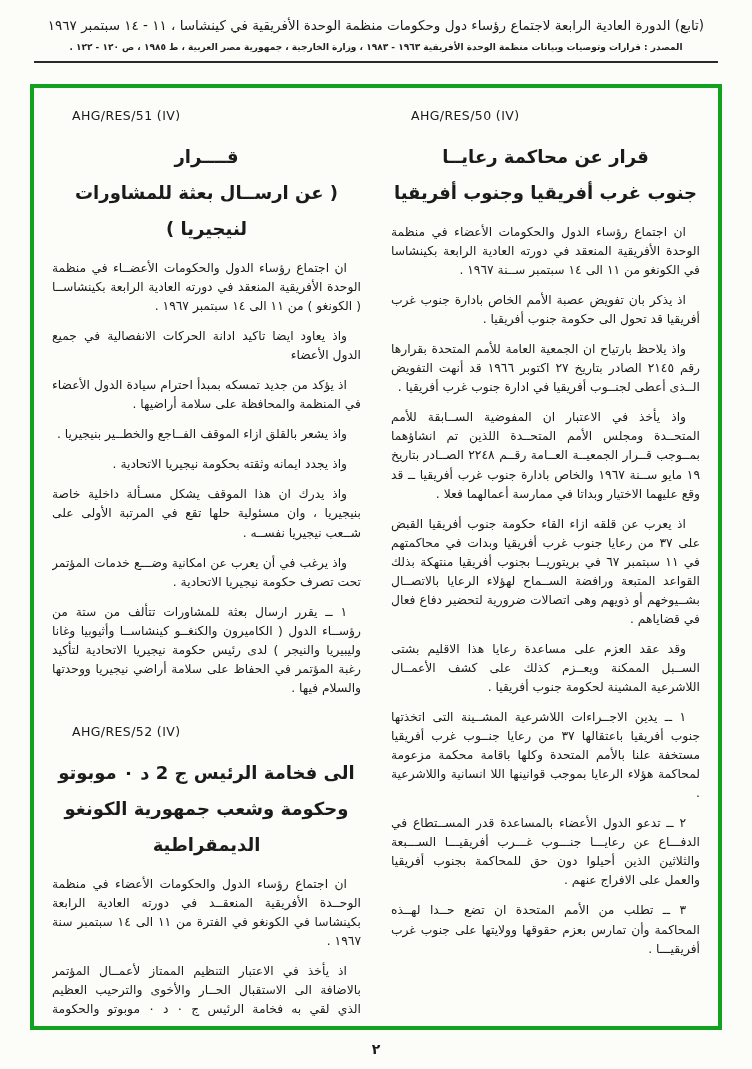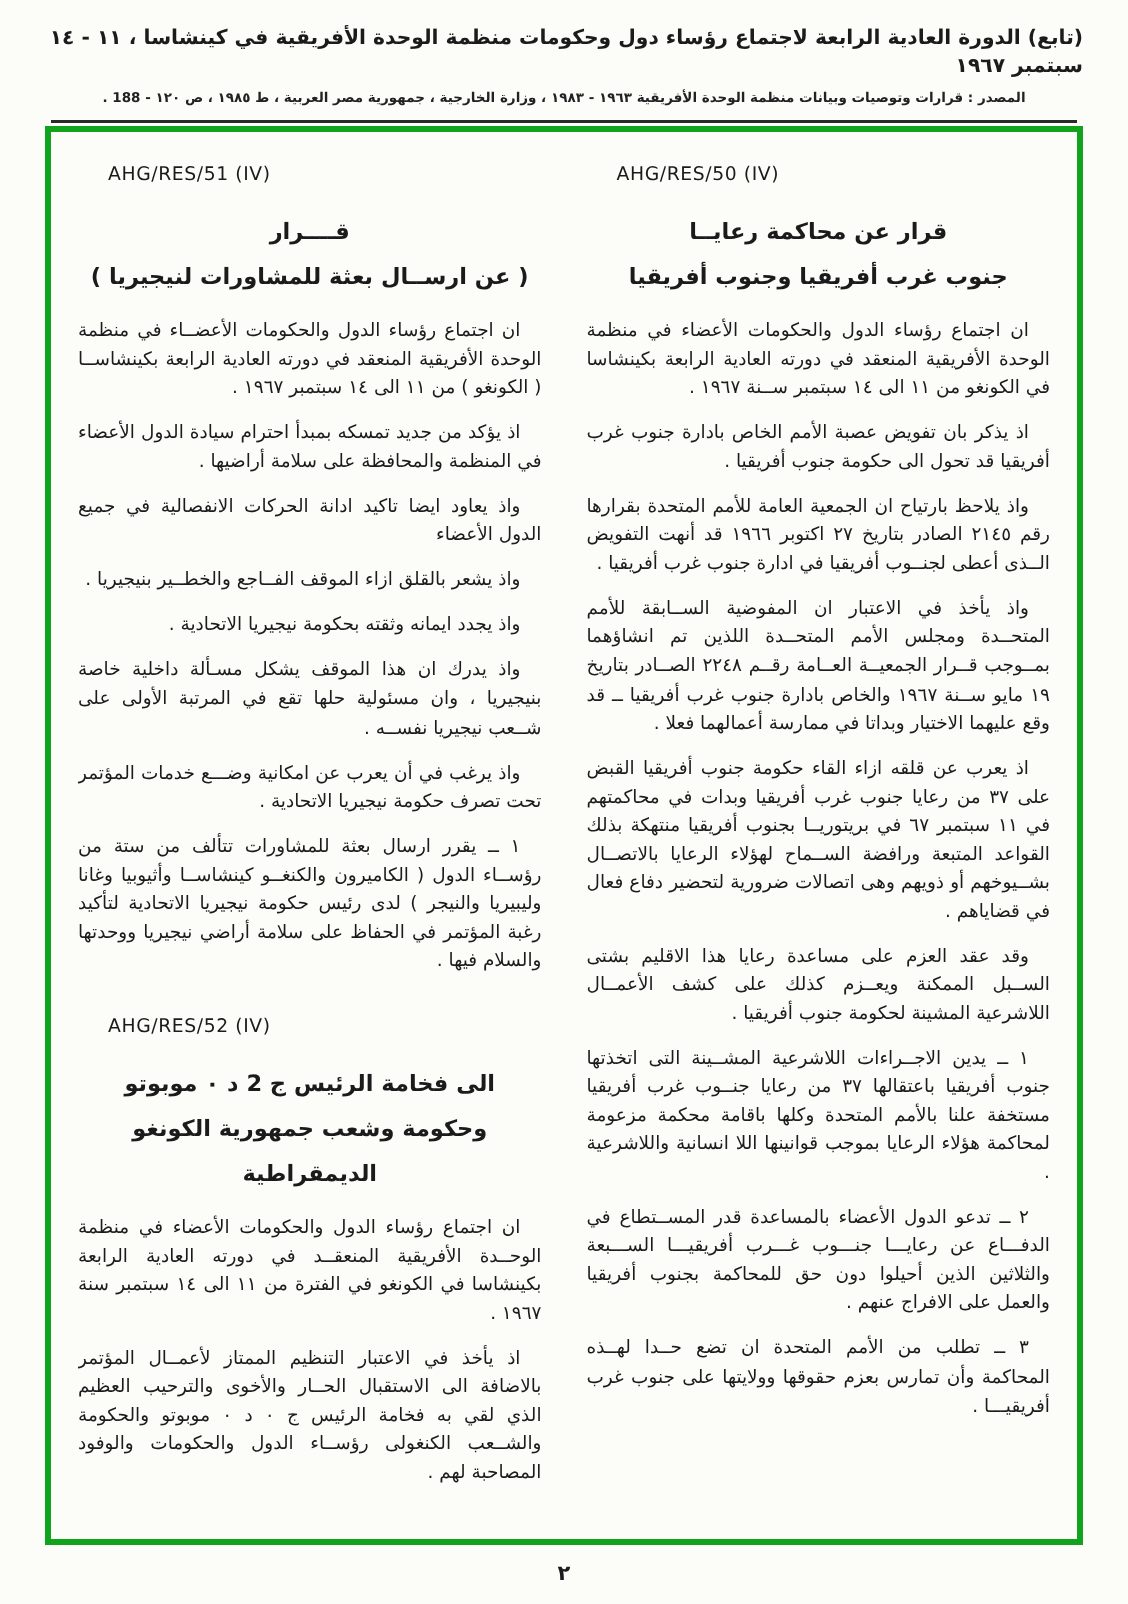--- a/index.html
+++ b/index.html
@@ -13,22 +13,22 @@
     font-family: "DejaVu Sans", sans-serif;
     color: #1b1b1b;
     position: relative;
     overflow: hidden;
   }
   .page-header {
     padding-top: 16px;
   }
   .header-line {
     direction: rtl;
-    text-align: right;
-    font-weight: bold;
+    text-align: center;
+    font-weight: normal;
     font-size: 13.5px;
     line-height: 1.4;
     padding: 0 30px;
   }
   .source-line {
     direction: rtl;
     text-align: center;
     font-weight: bold;
     font-size: 9px;
     margin-top: 7px;
@@ -69,21 +69,21 @@
     font-weight: normal;
     font-size: 12.5px;
     letter-spacing: 0.4px;
     padding-left: 20px;
     margin: 6px 0 16px 0;
   }
   .res-title {
     direction: rtl;
     text-align: center;
     font-weight: bold;
-    font-size: 15px;
+    font-size: 18px;
     line-height: 2.0;
     margin: 0 0 12px 0;
   }
   .res-title .title-line {
     display: block;
   }
   .para {
     direction: rtl;
     text-align: justify;
     font-size: 12.3px;
@@ -102,21 +102,21 @@
     text-align: center;
     font-weight: bold;
     font-size: 14px;
   }
 </style>
 </head>
 <body>
 
 <div class="page-header">
   <div class="header-line">(تابع) الدورة العادية الرابعة لاجتماع رؤساء دول وحكومات منظمة الوحدة الأفريقية في كينشاسا ، ١١ - ١٤ سبتمبر ١٩٦٧</div>
-  <div class="source-line">المصدر : قرارات وتوصيات وبيانات منظمة الوحدة الأفريقية ١٩٦٣ - ١٩٨٣ ، وزارة الخارجية ، جمهورية مصر العربية ، ط ١٩٨٥ ، ص ١٢٠ - 188 .</div>
+  <div class="source-line">المصدر : قرارات وتوصيات وبيانات منظمة الوحدة الأفريقية ١٩٦٣ - ١٩٨٣ ، وزارة الخارجية ، جمهورية مصر العربية ، ط ١٩٨٥ ، ص ١٢٠ - ١٢٢ .</div>
   <hr class="header-rule">
 </div>
 
 <div class="content-frame">
   <div class="columns">
 
     <section class="col">
       <div class="res-block">
         <div class="res-code">AHG/RES/50 (IV)</div>
         <div class="res-title">
@@ -136,22 +136,22 @@
     </section>
 
     <section class="col">
       <div class="res-block">
         <div class="res-code">AHG/RES/51 (IV)</div>
         <div class="res-title">
           <span class="title-line">قــــرار</span>
           <span class="title-line">( عن ارســال بعثة للمشاورات لنيجيريا )</span>
         </div>
         <p class="para">ان اجتماع رؤساء الدول والحكومات الأعضــاء في منظمة الوحدة الأفريقية المنعقد في دورته العادية الرابعة بكينشاســا ( الكونغو ) من ١١ الى ١٤ سبتمبر ١٩٦٧ .</p>
+        <p class="para">واذ يعاود ايضا تاكيد ادانة الحركات الانفصالية في جميع الدول الأعضاء</p>
         <p class="para">اذ يؤكد من جديد تمسكه بمبدأ احترام سيادة الدول الأعضاء في المنظمة والمحافظة على سلامة أراضيها .</p>
-        <p class="para">واذ يعاود ايضا تاكيد ادانة الحركات الانفصالية في جميع الدول الأعضاء</p>
         <p class="para">واذ يشعر بالقلق ازاء الموقف الفــاجع والخطــير بنيجيريا .</p>
         <p class="para">واذ يجدد ايمانه وثقته بحكومة نيجيريا الاتحادية .</p>
         <p class="para">واذ يدرك ان هذا الموقف يشكل مسـألة داخلية خاصة بنيجيريا ، وان مسئولية حلها تقع في المرتبة الأولى على شــعب نيجيريا نفســه .</p>
         <p class="para">واذ يرغب في أن يعرب عن امكانية وضـــع خدمات المؤتمر تحت تصرف حكومة نيجيريا الاتحادية .</p>
         <p class="para">١ ــ يقرر ارسال بعثة للمشاورات تتألف من ستة من رؤســاء الدول ( الكاميرون والكنغــو كينشاســا وأثيوبيا وغانا وليبيريا والنيجر ) لدى رئيس حكومة نيجيريا الاتحادية لتأكيد رغبة المؤتمر في الحفاظ على سلامة أراضي نيجيريا ووحدتها والسلام فيها .</p>
       </div>
 
       <div class="res-block">
         <div class="res-code">AHG/RES/52 (IV)</div>
         <div class="res-title">

